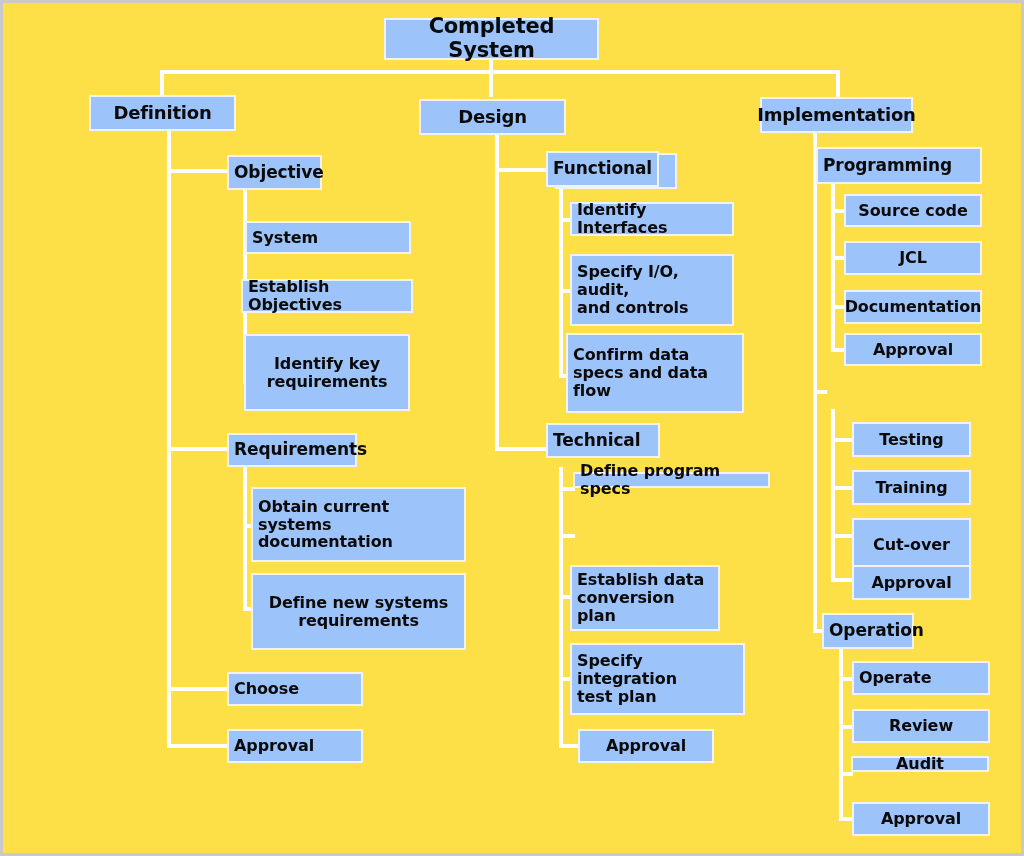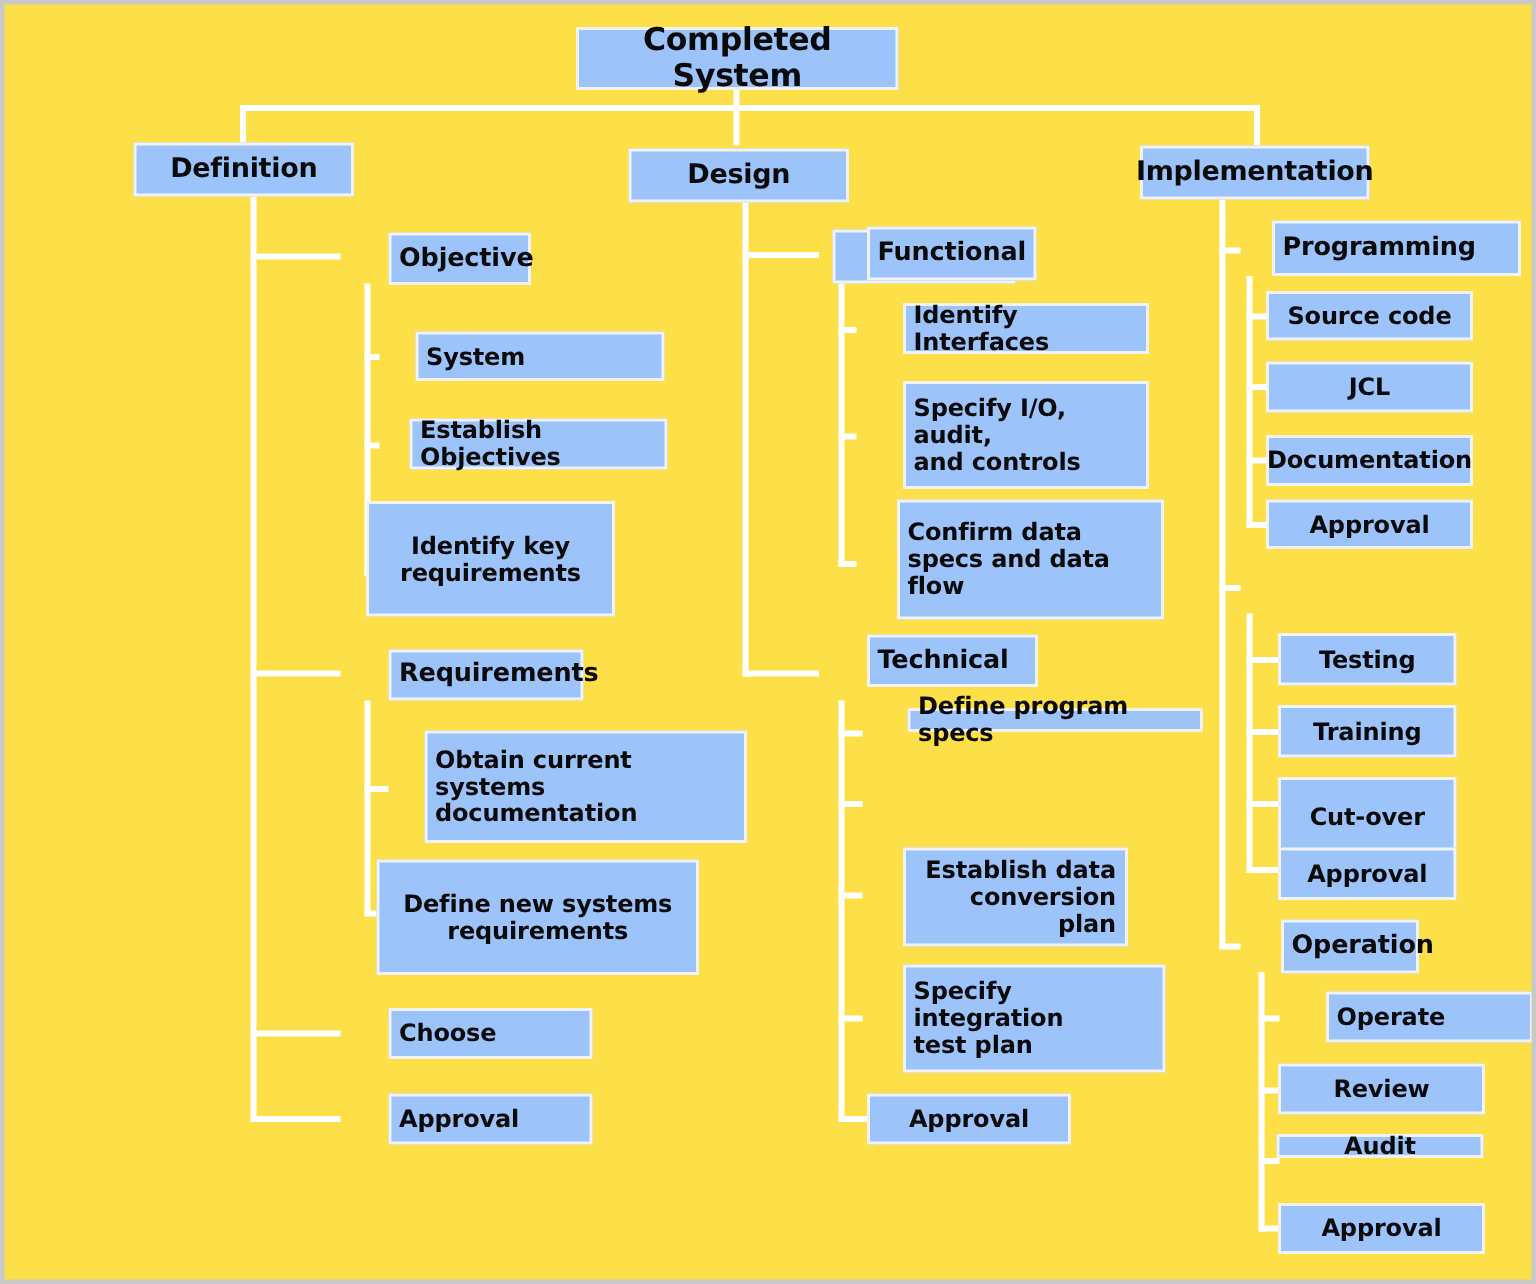--- a/index.html
+++ b/index.html
@@ -40,21 +40,20 @@
     font-size: 16px;
     line-height: 1.12;
     letter-spacing: -0.1px;
     text-align: center;
     white-space: pre-line;
   }
   .node.align-left {
     justify-content: flex-start;
     text-align: left;
     padding-left: 5px;
-    margin-left: 32px;
   }
   .node.root {
     font-size: 21px;
     letter-spacing: -0.2px;
   }
   .node.level1 {
     font-size: 18px;
     letter-spacing: -0.2px;
   }
   .node.level2 {
@@ -159,21 +158,21 @@
 
   <div class="node level2 align-left" style="left:543px; top:148px; width:113px; height:36px;">Functional</div>
   <div class="node align-left" style="left:567px; top:199px; width:164px; height:34px;">Identify Interfaces</div>
   <div class="node align-left" style="left:567px; top:251px; width:164px; height:72px;">Specify I/O, audit,
 and controls</div>
   <div class="node align-left" style="left:563px; top:330px; width:178px; height:80px;">Confirm data
 specs and data flow</div>
 
   <div class="node level2 align-left" style="left:543px; top:420px; width:114px; height:35px;">Technical</div>
   <div class="node align-left" style="left:570px; top:469px; width:197px; height:16px;">Define program specs</div>
-  <div class="node align-left" style="left:567px; top:562px; width:150px; height:66px;text-align:right;">Establish data
+  <div class="node align-left" style="left:567px; top:562px; width:150px; height:66px;">Establish data
 conversion plan</div>
   <div class="node align-left" style="left:567px; top:640px; width:175px; height:72px;">Specify integration
 test plan</div>
   <div class="node" style="left:575px; top:726px; width:136px; height:34px;">Approval</div>
 
   <div class="node level1" style="left:757px; top:94px; width:153px; height:36px;">Implementation</div>
 
   <div class="node level2 align-left" style="left:813px; top:144px; width:166px; height:37px;">Programming</div>
   <div class="node" style="left:841px; top:191px; width:138px; height:33px;">Source code</div>
   <div class="node" style="left:841px; top:238px; width:138px; height:34px;">JCL</div>

